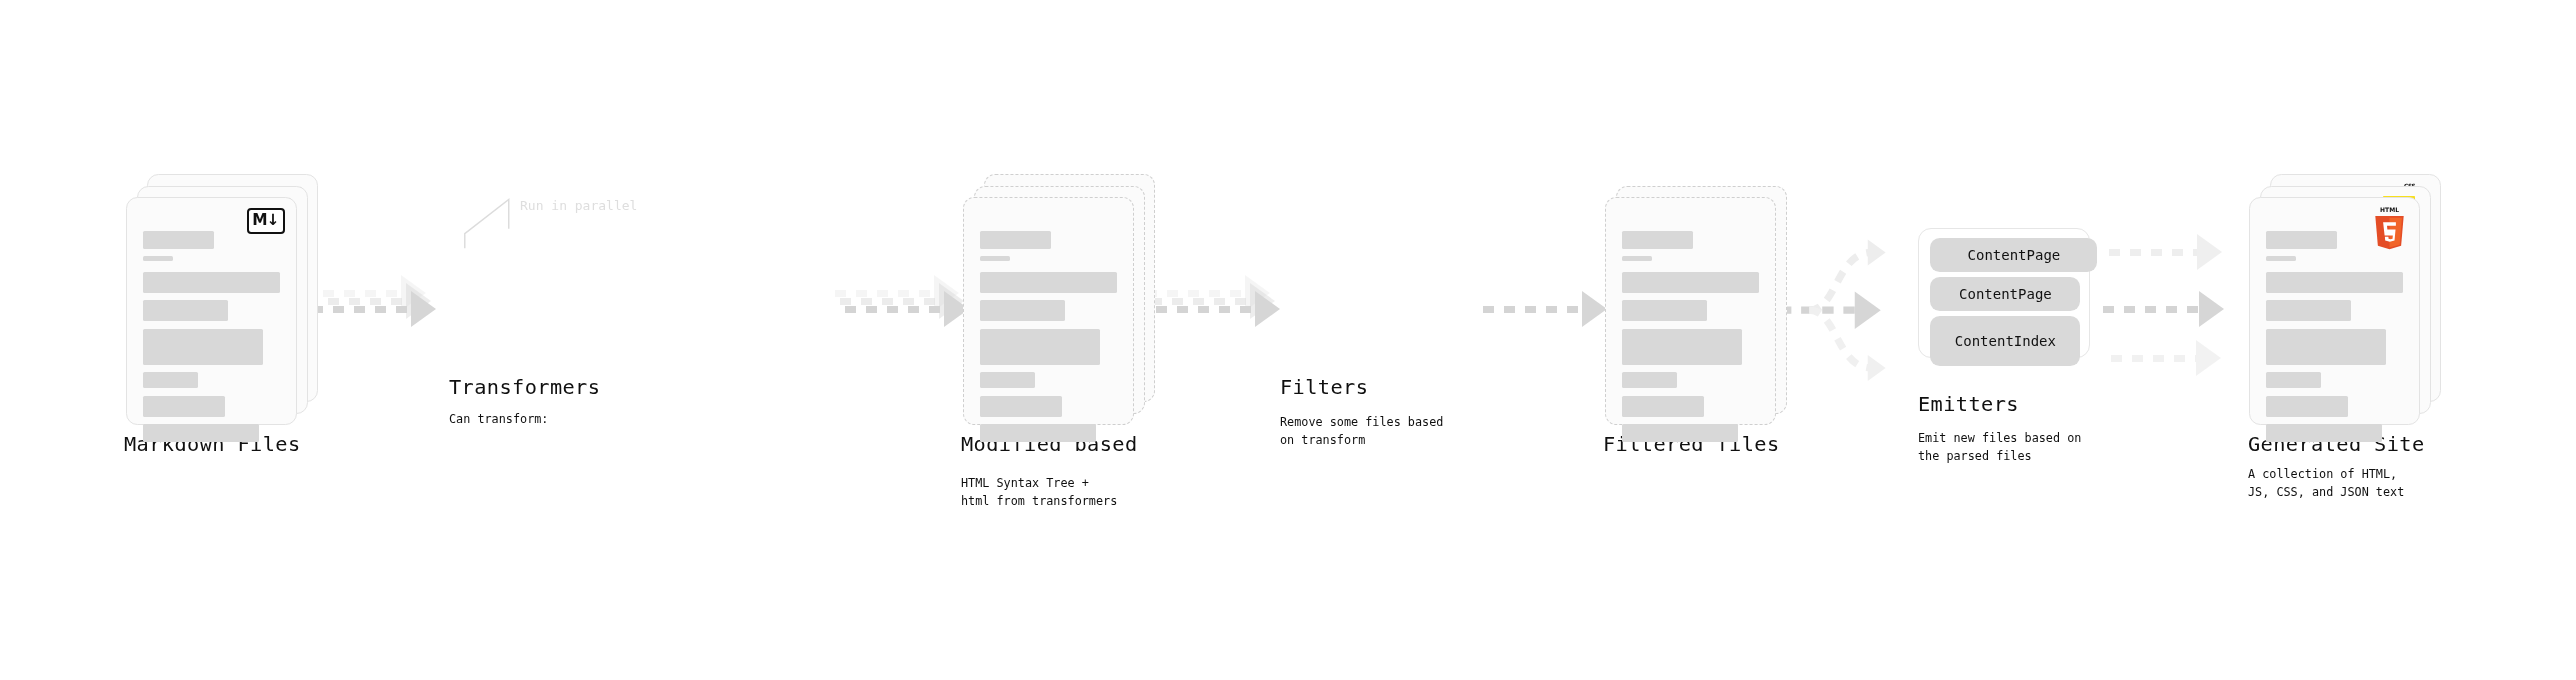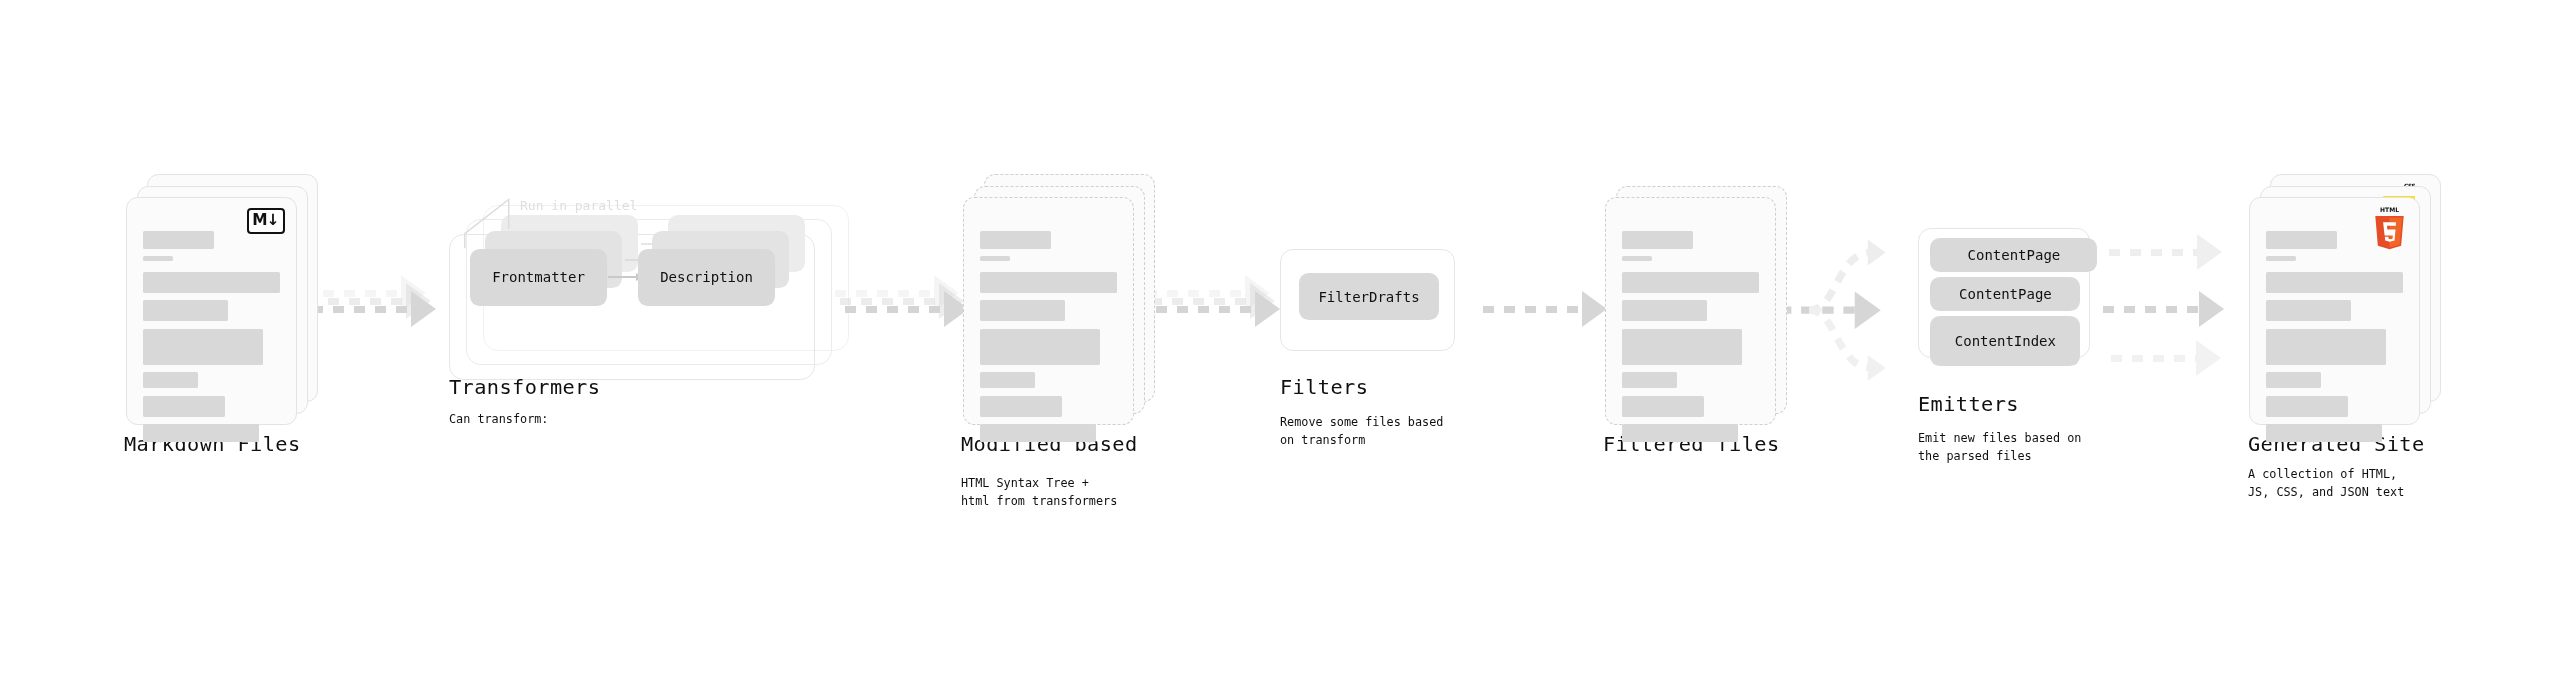--- a/index.html
+++ b/index.html
@@ -155,44 +155,20 @@
   </div>
   <div class="arrow ghost" style="left:307px;top:283px;width:130px;height:37px;">
     <div class="line" style="width:102px;"></div>
       <div class="head" style="left:99px;"></div>
   </div>
   <div class="arrow" style="left:312px;top:291px;width:130px;height:37px;">
     <div class="line" style="width:102px;"></div>
       <div class="head" style="left:99px;"></div>
   </div>
 
-  <div class="node" style="left:449px;top:234px;">
-    <div class="tf-stack">
-
-      <div class="tf-shell s3"></div>
-      <div class="tf-shell s2"></div>
-      <div class="tf-shell s1"></div>
-
-      <div class="chip gh3" style="left:52px;top:-19.5px;width:137px;height:57px;"></div>
-      <div class="chip gh3" style="left:219px;top:-19.5px;width:137px;height:57px;"></div>
-      <div class="thinarrow l3" style="left:192px;top:9px;width:34px;"></div>
-
-      <div class="chip gh2" style="left:36px;top:-3.3px;width:137px;height:57px;"></div>
-      <div class="chip gh2" style="left:203px;top:-3.3px;width:137px;height:57px;"></div>
-      <div class="thinarrow l2" style="left:176px;top:25px;width:34px;"></div>
-
-      <div class="chip" style="left:21px;top:14.6px;width:137px;height:57px;">
-        <span>Frontmatter</span>
-      </div>
-      <div class="thinarrow" style="left:159px;top:42px;width:34px;"></div>
-      <div class="chip" style="left:189px;top:14.6px;width:137px;height:57px;">
-        <span>Description</span>
-      </div>
-    </div>
-  </div>
 
   <svg style="position:absolute;left:463px;top:193px;width:98px;height:57px;" viewBox="0 0 120 70" width="98" height="57">
     <path d="M2 68 L2 50 L56 8 L56 44" fill="none" stroke="#dcdcdc" stroke-width="1.8"></path>
   </svg>
   <div class="parallel-label" style="left:520px;top:198px;">Run in parallel</div>
 
   <div class="node title" style="left:449px;top:375px;">Transformers</div>
   <div class="node sub" style="left:449px;top:410px;">Can transform:</div>
 
   <div class="arrow ghost2" style="left:835px;top:275px;width:130px;height:37px;">
@@ -236,25 +212,20 @@
   </div>
   <div class="arrow ghost" style="left:1151px;top:283px;width:130px;height:37px;">
     <div class="line" style="width:102px;"></div>
       <div class="head" style="left:99px;"></div>
   </div>
   <div class="arrow" style="left:1156px;top:291px;width:130px;height:37px;">
     <div class="line" style="width:102px;"></div>
       <div class="head" style="left:99px;"></div>
   </div>
 
-  <div class="boxshell" style="left:1280px;top:249px;width:175px;height:102px;">
-    <div class="chip" style="left:18px;top:23px;width:140px;height:47px;">
-      <span>FilterDrafts</span>
-    </div>
-  </div>
   <div class="node title" style="left:1280px;top:375px;">Filters</div>
   <div class="node sub" style="left:1280px;top:413px;">Remove some files based
 on transform</div>
 
   <div class="arrow" style="left:1483px;top:291px;width:130px;height:37px;">
     <div class="line" style="width:102px;"></div>
       <div class="head" style="left:99px;"></div>
   </div>
 
   <div class="node" style="left:1605px;top:197px;">

